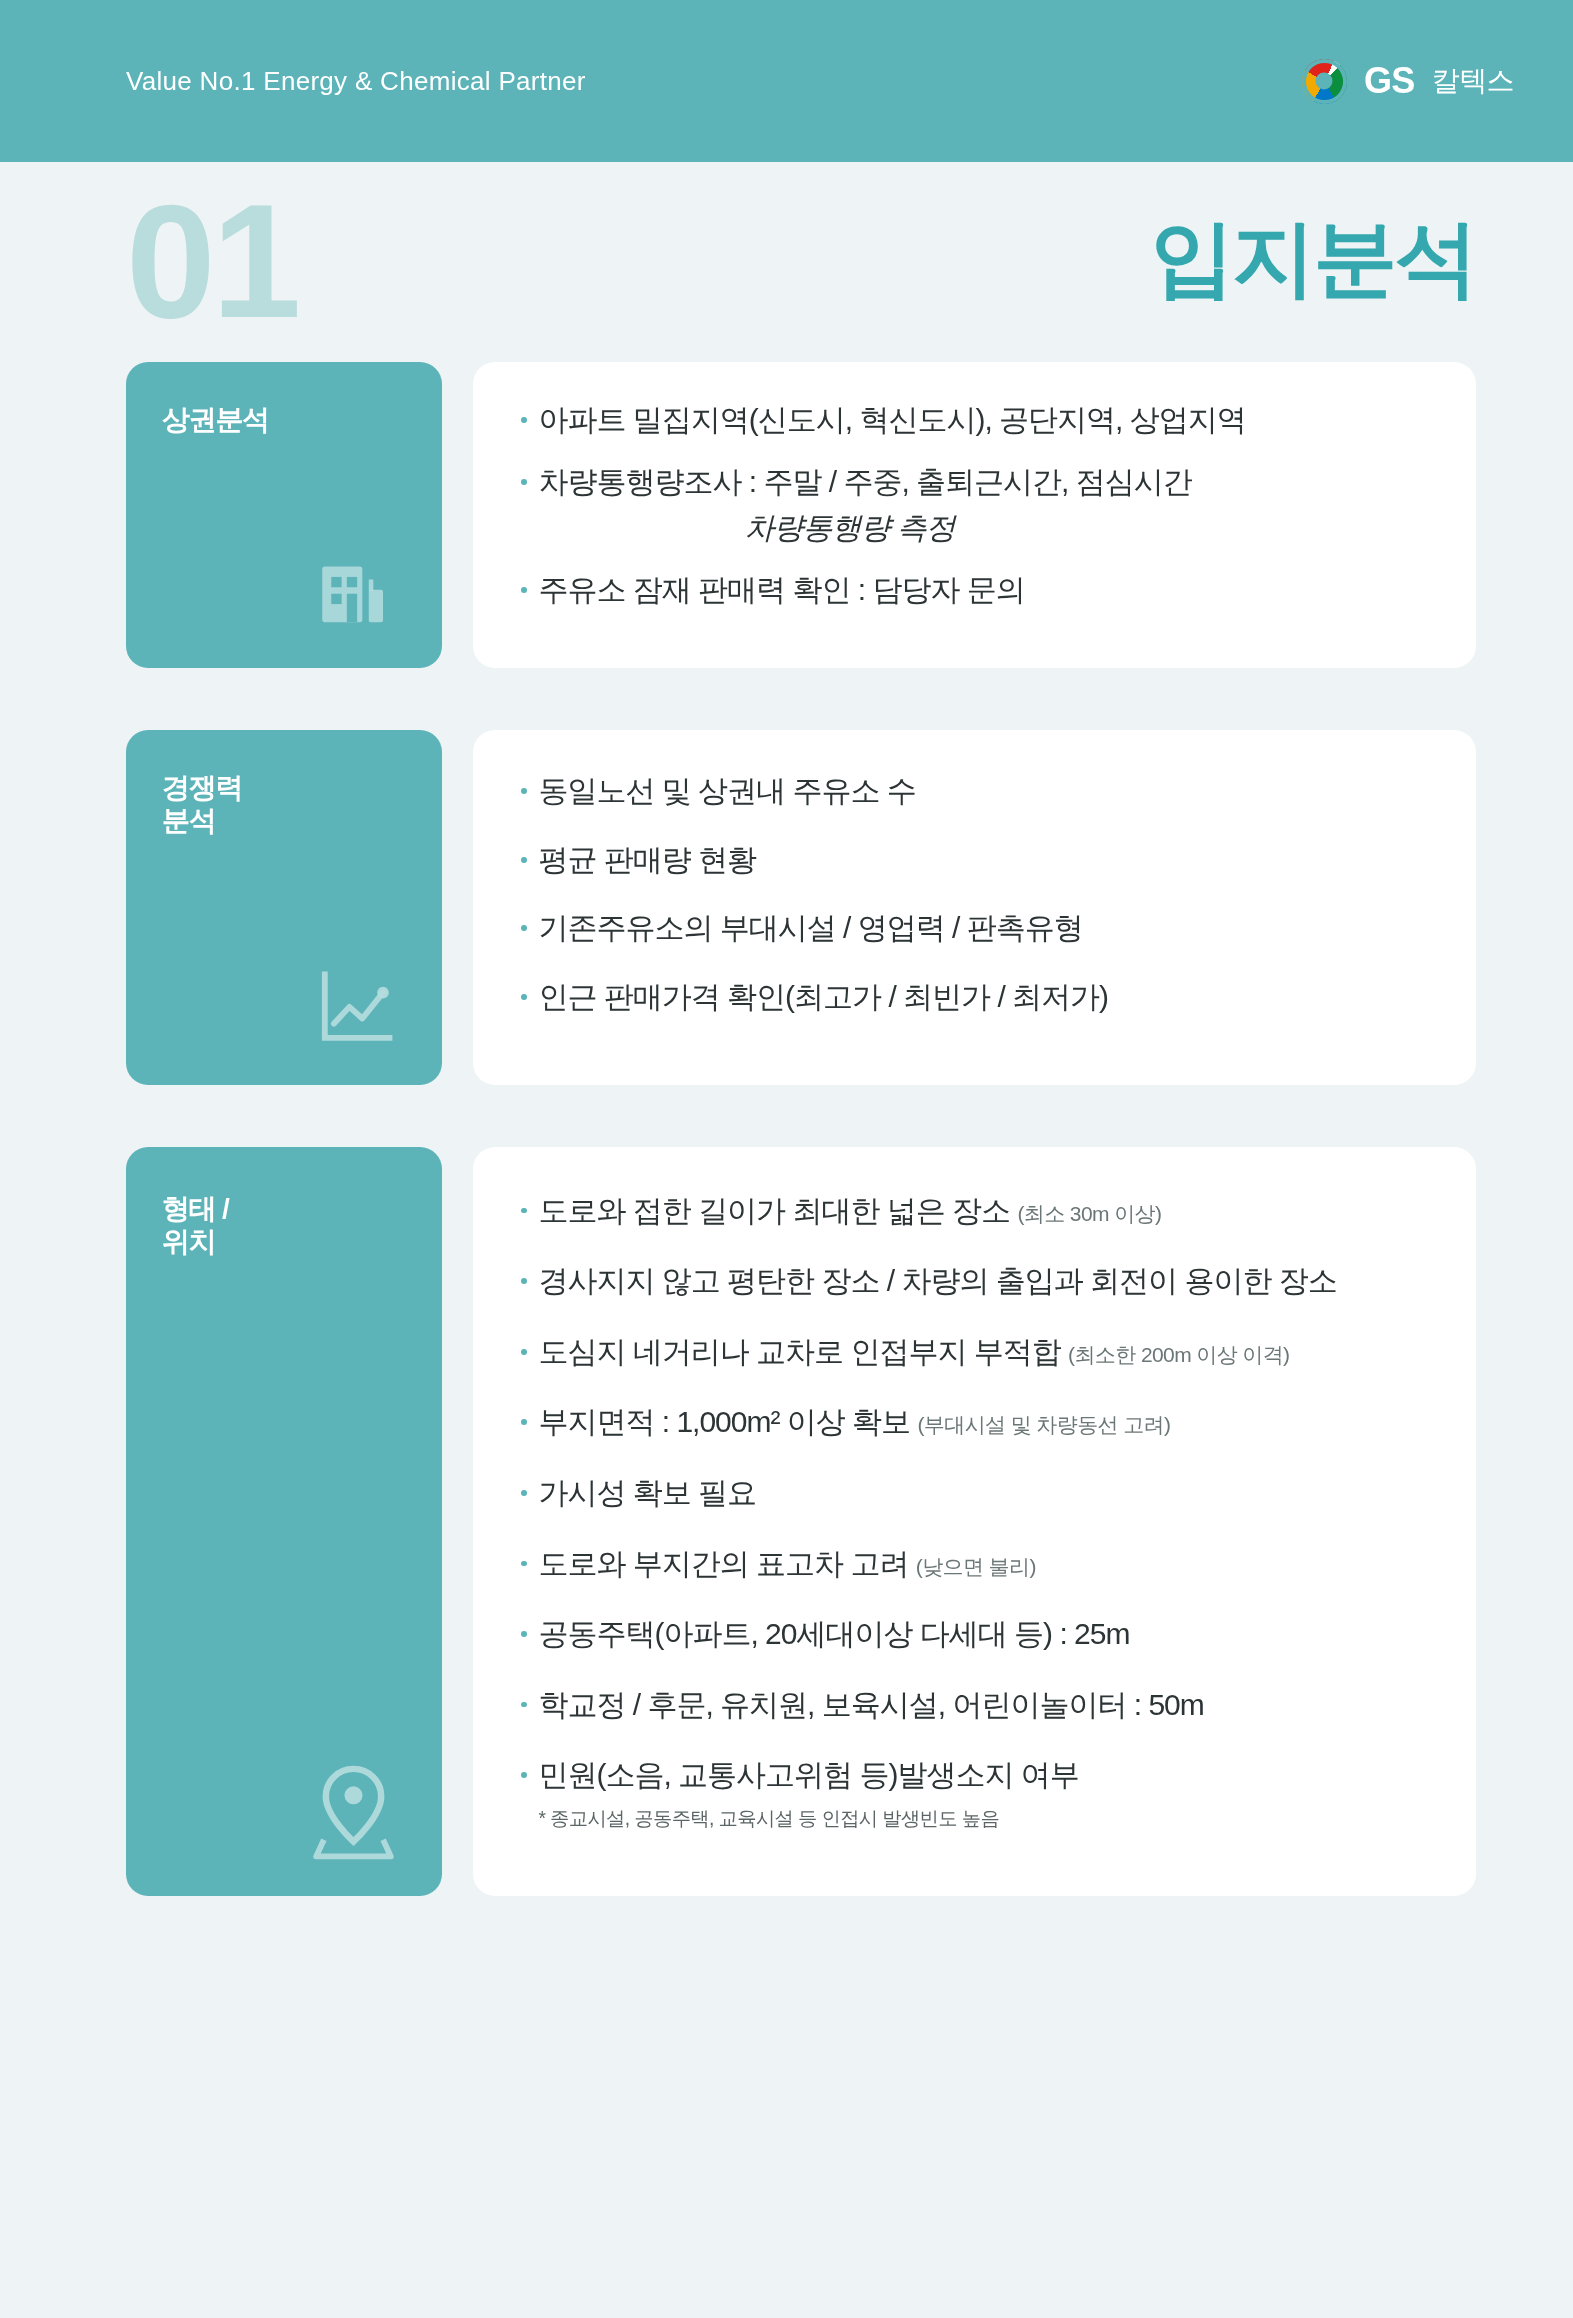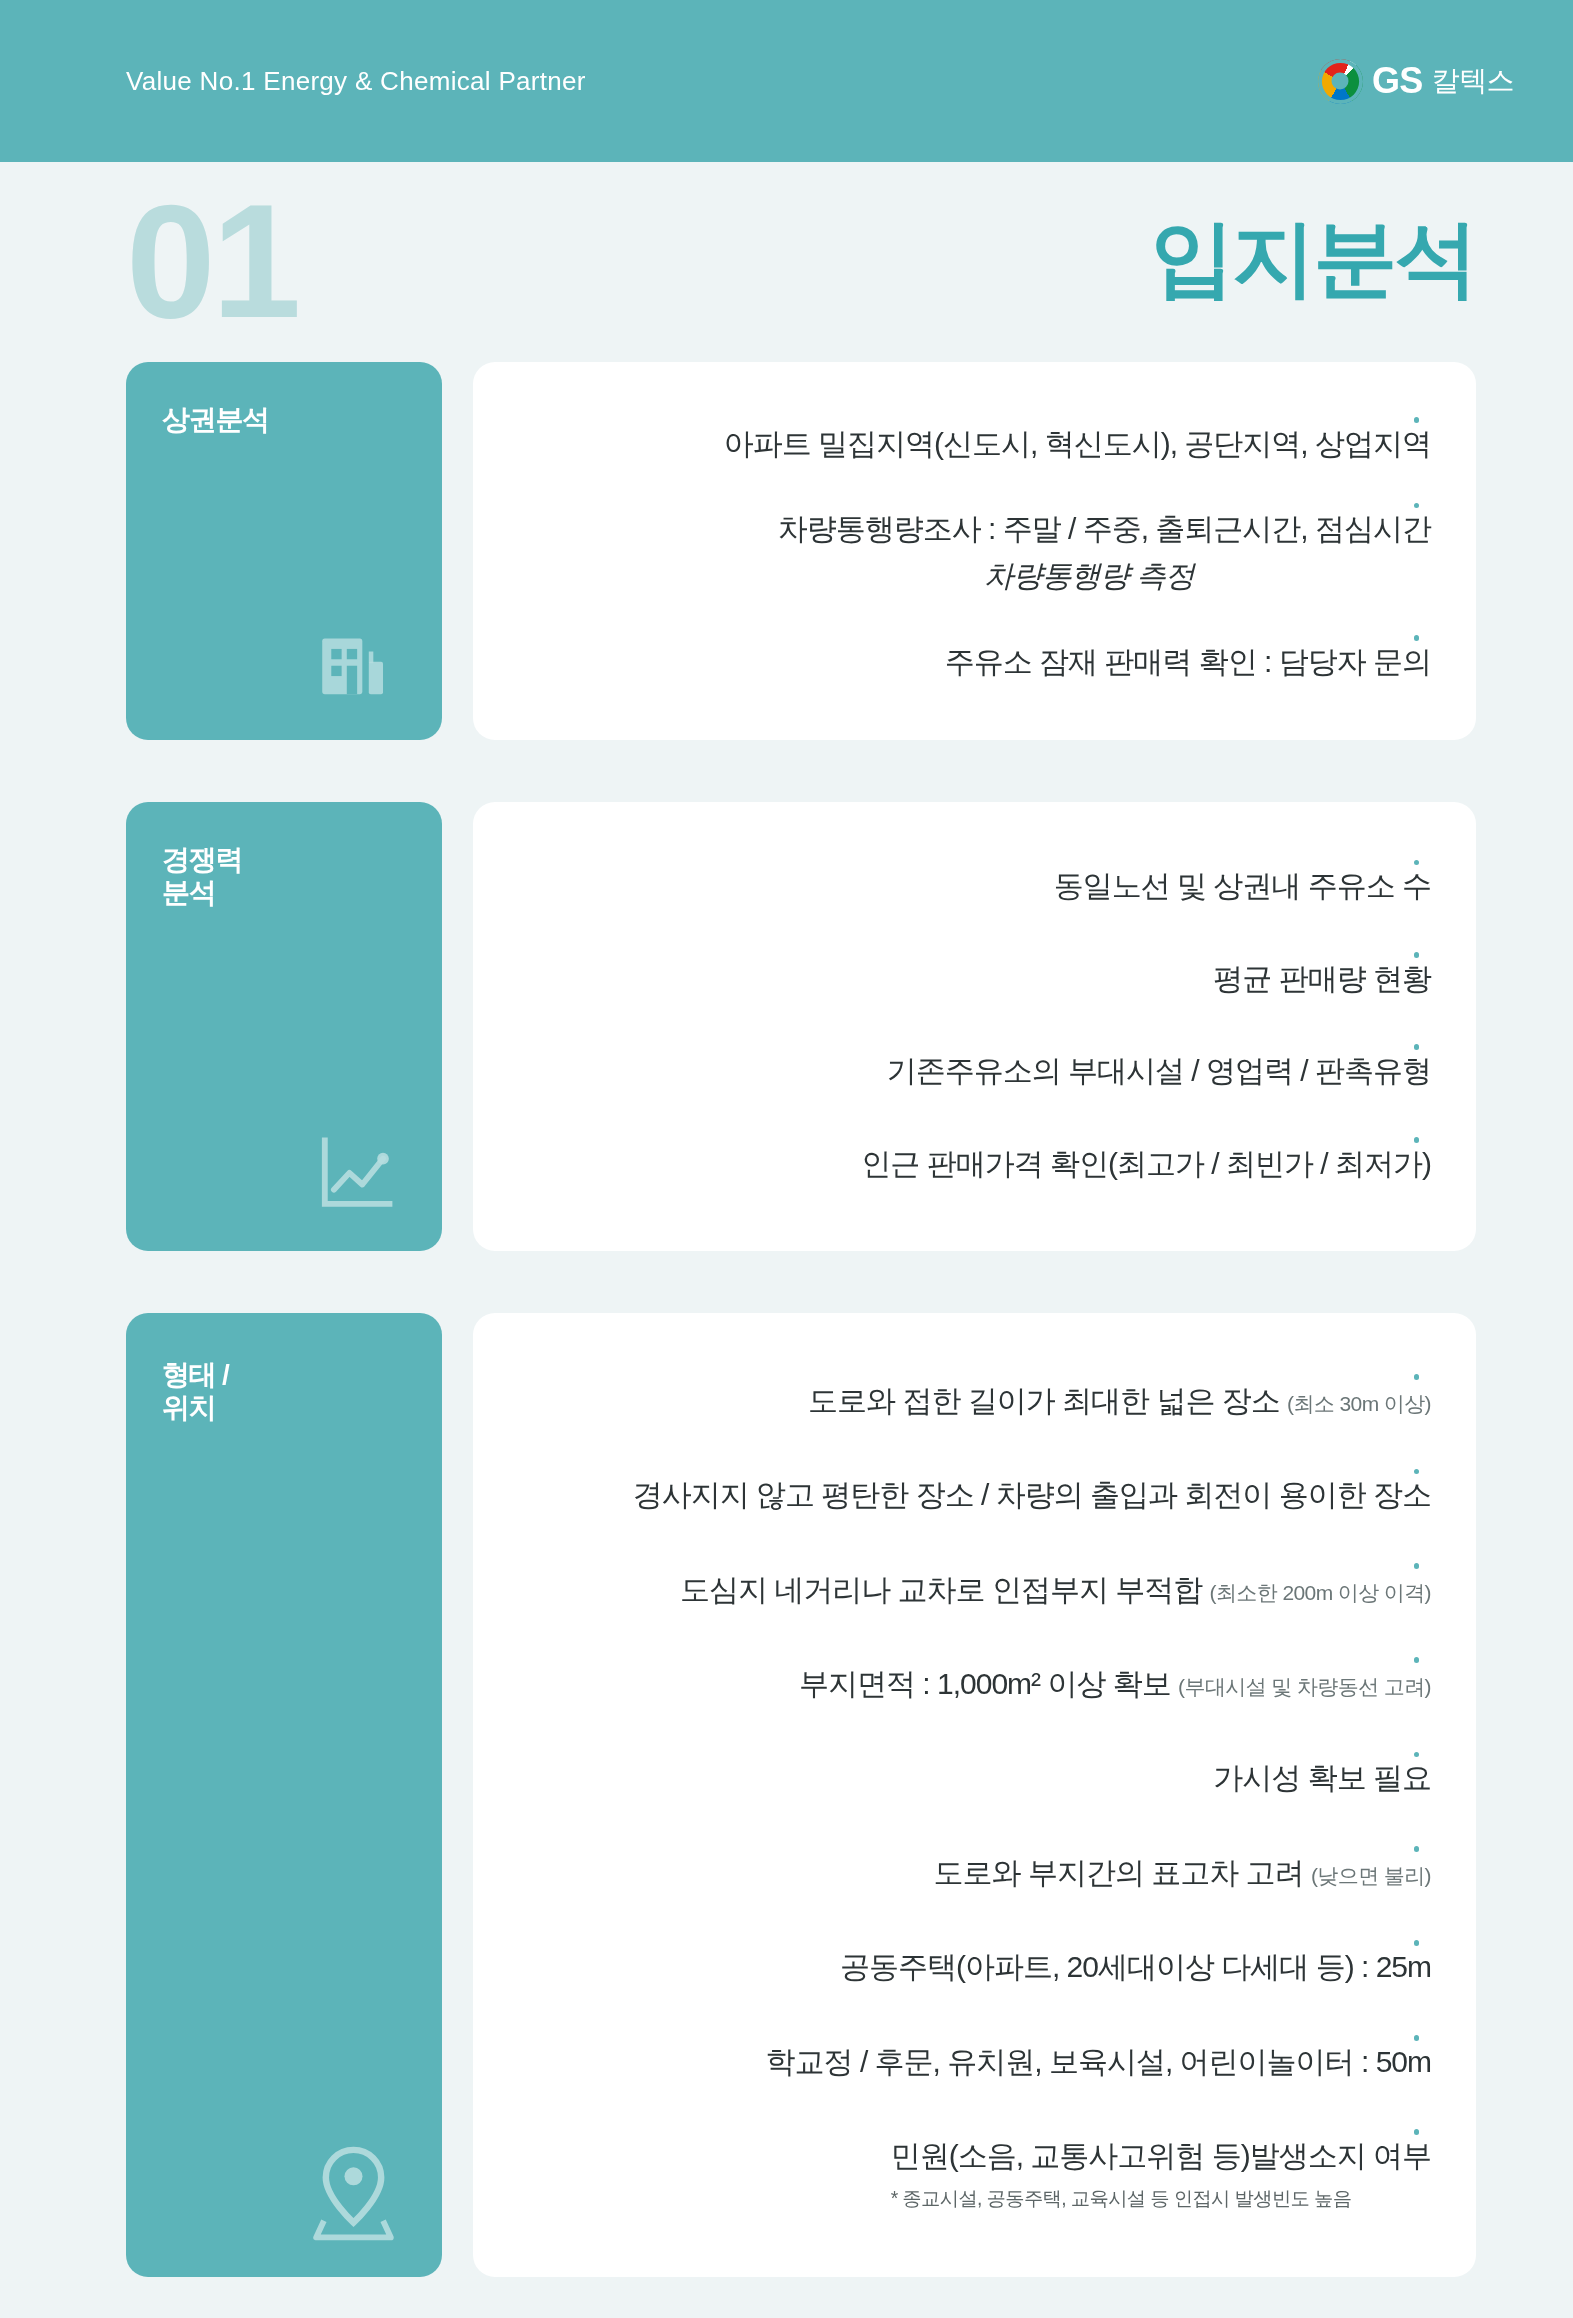--- a/index.html
+++ b/index.html
@@ -32,21 +32,21 @@
   .header-tagline {
     color: #ffffff;
     font-size: 26px;
     letter-spacing: 0.3px;
     font-weight: 400;
     white-space: nowrap;
   }
   .brand {
     display: flex;
     align-items: center;
-    gap: 9px;
+    gap: 17px;
     text-align: center;
   }
   .brand-mark {
     width: 45px; height: 45px;
     border-radius: 50%;
     background:
       conic-gradient(from 210deg,
         #f2a900 0deg 90deg,
         #e2231a 90deg 175deg,
         #ffffff 175deg 195deg,
@@ -144,27 +144,26 @@
     margin-left: 31px;
     background: #ffffff;
     border-radius: 22px;
     padding: 40px 45px 40px 48px;
     display: flex;
     flex-direction: column;
     justify-content: center;
   }
   .bullet {
     display: flex;
-    align-items: flex-end;
+    align-items: flex-start;
     font-size: 30px;
     color: #2d3436;
     line-height: 1.42;
     letter-spacing: -1px;
     margin-bottom: 22px;
-    flex-direction: column;
   }
   .bullet:last-child { margin-bottom: 0; }
   .dot {
     flex: 0 0 auto;
     width: 5.8px; height: 5.8px;
     border-radius: 50%;
     background: #5cb4b9;
     margin: 18px 11.6px 0 0;
   }
   .btext { flex: 1 1 auto; }

